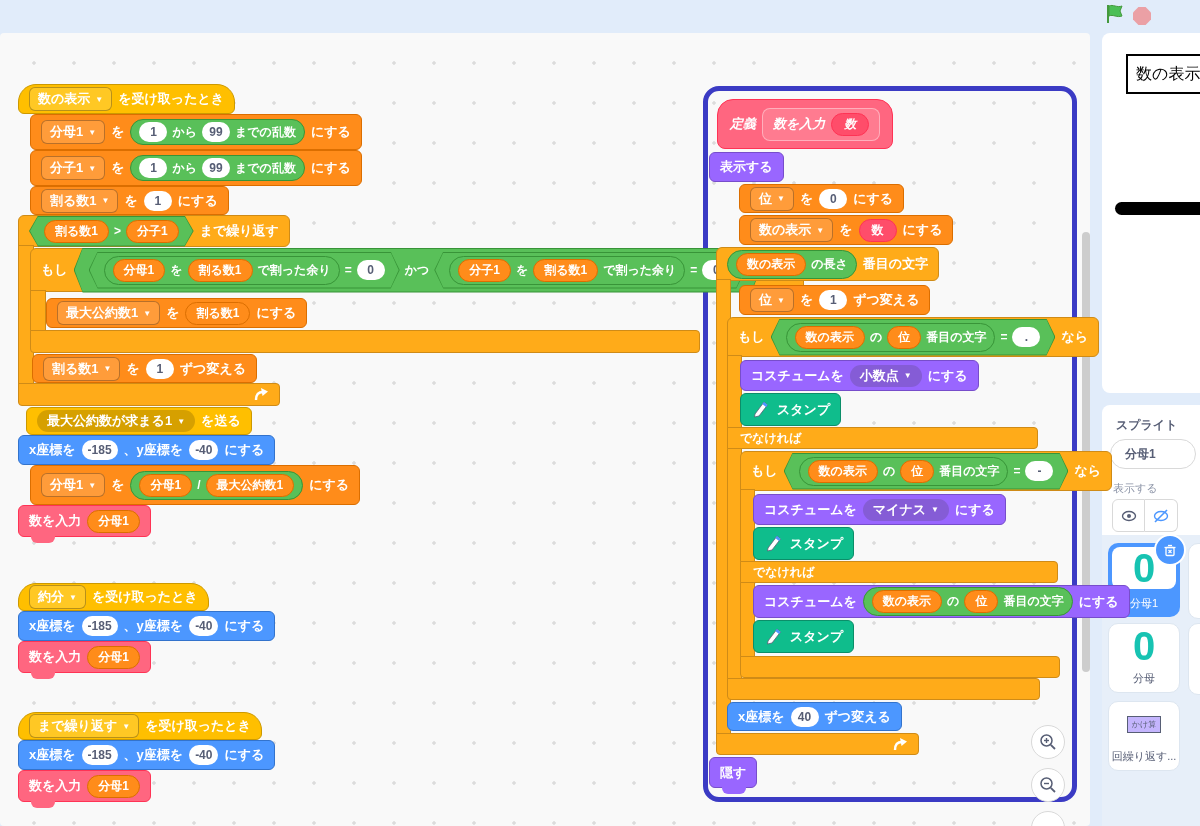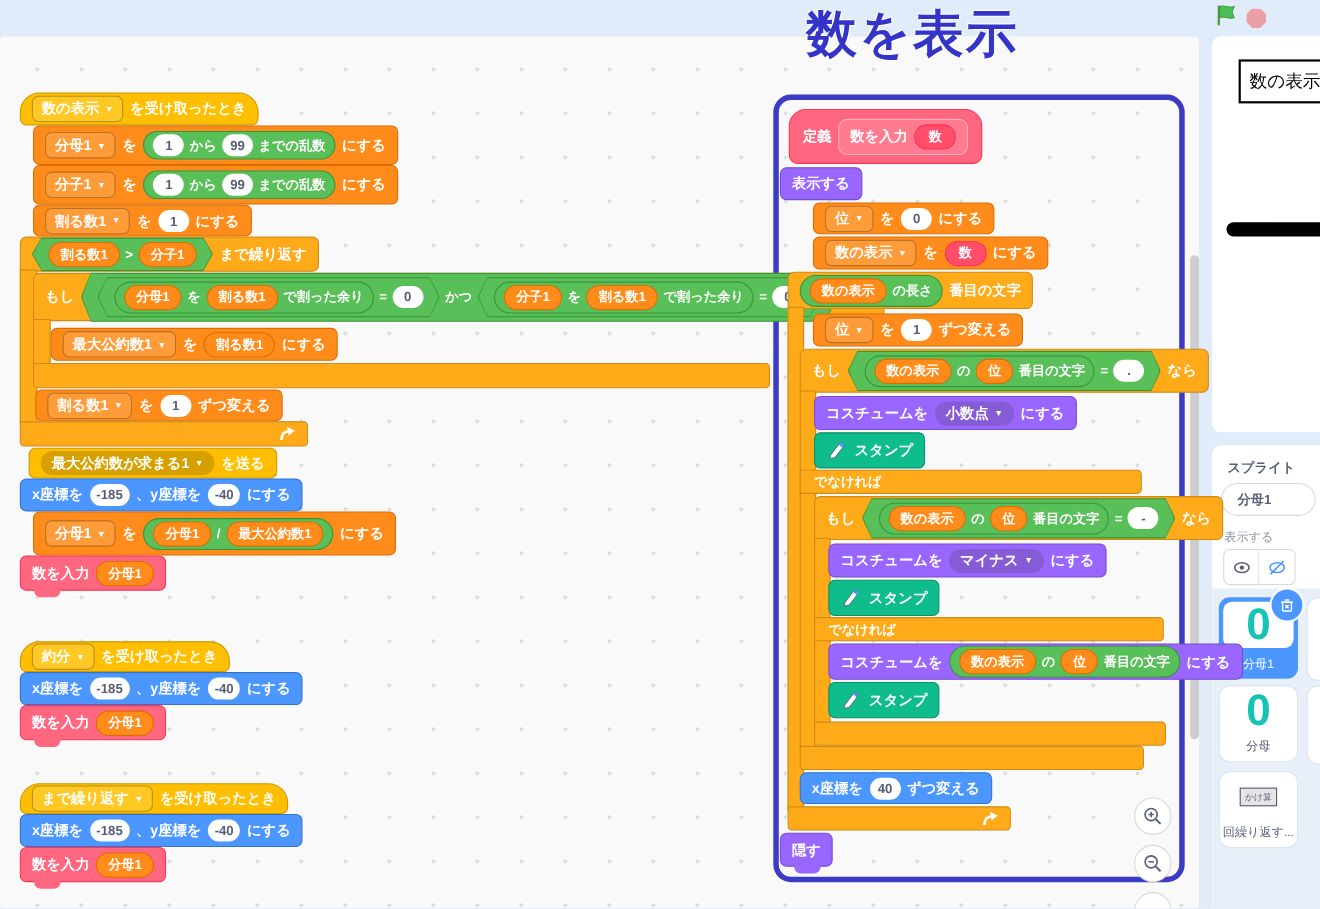--- a/index.html
+++ b/index.html
@@ -10,21 +10,21 @@
     background-size:40px 40px;background-position:14px 10px;border-radius:4px;}
   #highlight-box{position:absolute;left:703px;top:86px;width:364px;height:706px;
     border:5px solid #3B3BC4;border-radius:16px;z-index:1;}
   #script-title{position:absolute;left:733px;top:0px;z-index:2;font-size:46px;font-weight:900;
     color:#3434C8;letter-spacing:2px;text-shadow:1px 1px 0 #fff,-1px -1px 0 #fff;}
   
   .block{position:absolute;display:flex;align-items:center;gap:6px;padding:3px 10px;
     box-sizing:border-box;color:#fff;font-size:13px;font-weight:bold;border-radius:6px;
     white-space:nowrap;z-index:3;}
   .hat{border-radius:18px 18px 6px 6px;}
-  .defhat{border-radius:16px 16px 8px 8px;padding:6px 12px;}
+  .defhat{border-radius:16px 16px 8px 8px;padding:6px 12px;font-style:italic;}
   .chead{border-bottom-left-radius:0;}
   .spine{position:absolute;z-index:3;}
   .arm{position:absolute;border-radius:0 4px 4px 4px;z-index:3;}
   .celse{position:absolute;border-radius:0 4px 4px 0;z-index:3;color:#fff;font-size:12px;
     font-weight:bold;display:flex;align-items:center;padding-left:12px;box-sizing:border-box;}
   .bump::after{content:"";position:absolute;left:12px;bottom:-7px;width:24px;height:8px;
     background:inherit;border-radius:0 0 6px 6px;}
   .cat-motion{background:#4C97FF;border:1px solid #3373CC;}
   .cat-looks{background:#9966FF;border:1px solid #774DCB;}
   .cat-events{background:#FFBF00;border:1px solid #CC9900;}
@@ -74,21 +74,21 @@
   #vis-buttons{position:absolute;left:10px;top:94px;display:flex;}
   .visbtn{width:33px;height:33px;background:#fff;border:1px solid #D9D9D9;display:flex;
     align-items:center;justify-content:center;box-sizing:border-box;}
   .visbtn:first-child{border-radius:6px 0 0 6px;}
   .visbtn:last-child{border-radius:0 6px 6px 0;border-left:none;}
   #sprite-list{position:absolute;left:0;top:130px;width:98px;height:291px;background:#E7EFF9;}
   .tile{position:absolute;width:72px;border-radius:10px;box-sizing:border-box;display:flex;
     flex-direction:column;align-items:center;justify-content:flex-end;overflow:hidden;}
   .tile .thumb{flex:1;display:flex;align-items:center;justify-content:center;width:100%;}
   .tile .zero{font-size:40px;font-weight:bold;color:#17C3B2;line-height:1;}
-  .tile .minibox{border:1px solid #575E75;background:#e5e5e5;font-size:8px;color:#575E75;
+  .tile .minibox{border:1px solid #575E75;background:#c4b5fd;font-size:8px;color:#575E75;
     padding:2px 4px;}
   .tile .tlabel{font-size:11px;padding:3px 2px 6px 2px;max-width:68px;overflow:hidden;
     text-overflow:ellipsis;white-space:nowrap;}
   .tile.sel{background:#4C97FF;}
   .tile.sel .thumb{background:#fff;border-radius:8px;margin:4px;width:calc(100% - 8px);}
   .tile.sel .tlabel{color:#fff;}
   .tile.unsel{background:#fff;border:1px solid #DDE6F0;}
   .tile.unsel .tlabel{color:#575E75;}
   #del-badge{position:absolute;width:28px;height:28px;border-radius:50%;background:#4C97FF;
     border:2px solid #fff;display:flex;align-items:center;justify-content:center;z-index:5;}
@@ -102,21 +102,20 @@
   .zoombtn{position:absolute;left:1031px;width:34px;height:34px;border-radius:50%;background:#fff;
     border:1px solid #D9D9D9;display:flex;align-items:center;justify-content:center;z-index:4;
     box-sizing:border-box;}
 </style>
 </head>
 <body>
 
 <div id="canvas">
   <div id="workspace"></div>
   <div id="highlight-box"></div>
-  <div id="script-title">数を表示</div>
 
   <div id="flag-stop">
     <span>
       <svg width="20" height="20" viewBox="0 0 20 20">
         <path d="M3 1 v18" stroke="#45993D" stroke-width="2"></path>
         <path d="M4 2 c4 -2 8 2 13 0 l-2 5 2 5 c-5 2 -9 -2 -13 0 z" fill="#4CBF56" stroke="#45993D" stroke-width="1"></path>
       </svg>
     </span>
     <span id="stop-octagon"></span>
   </div>

